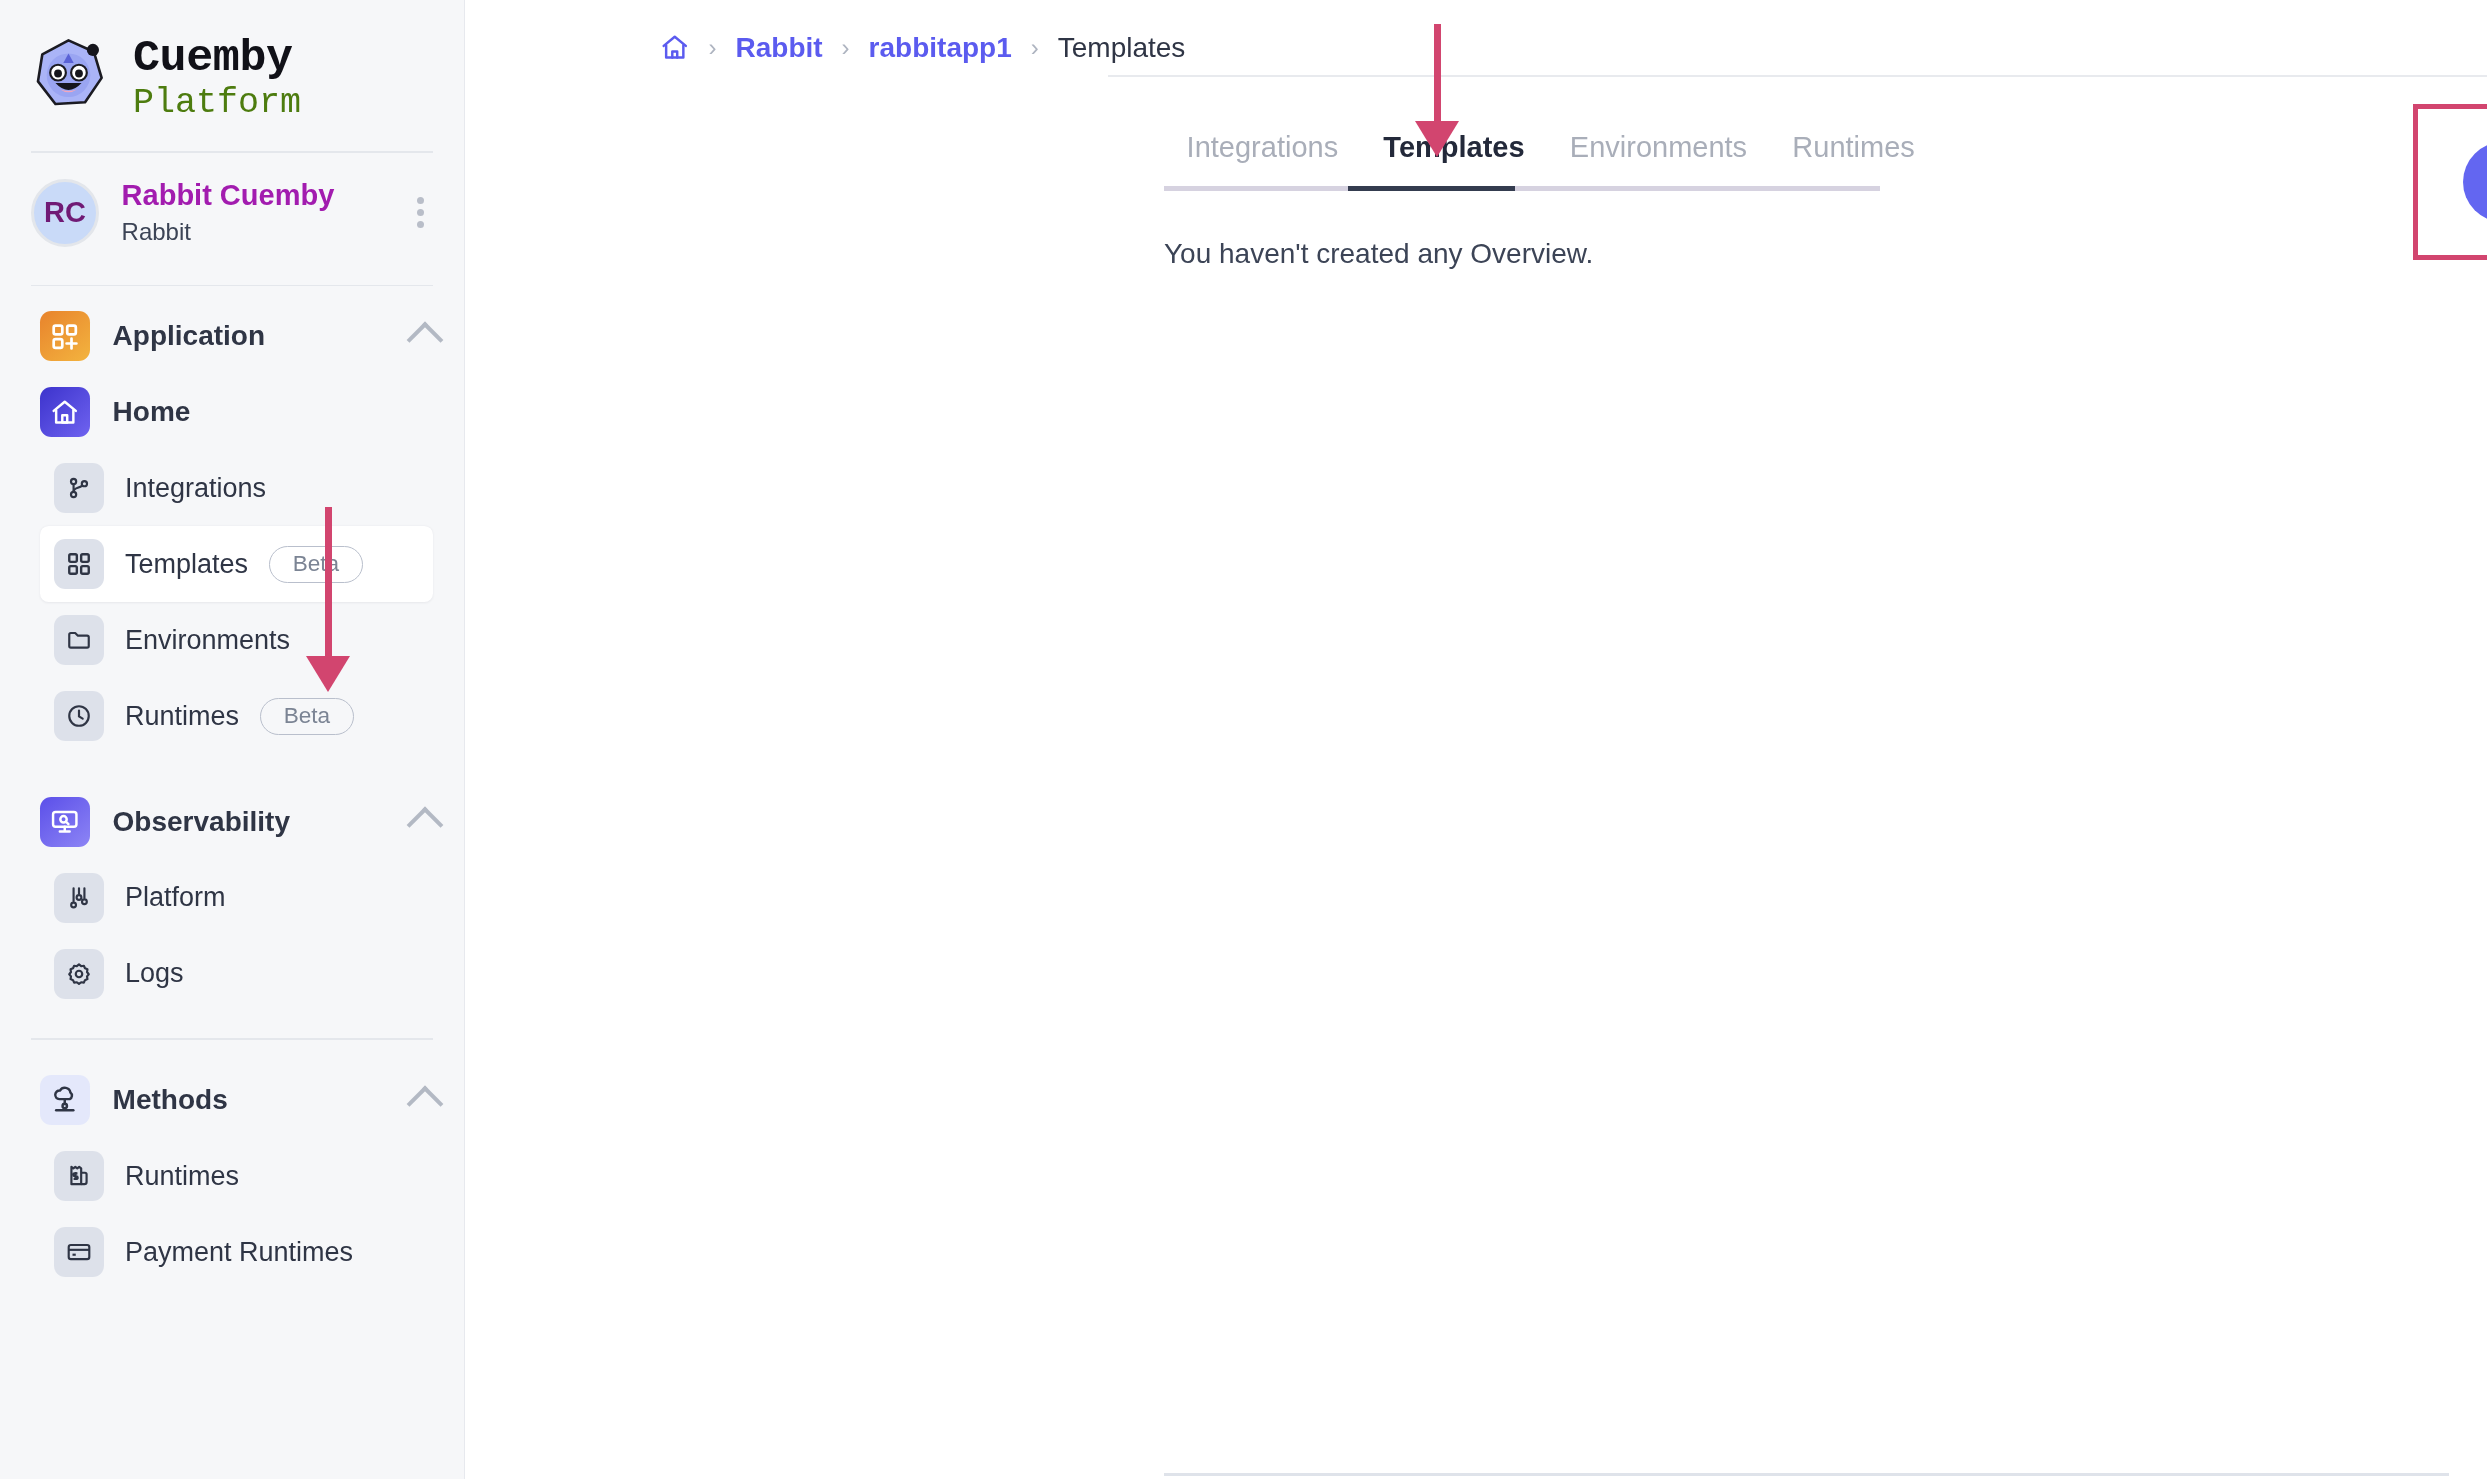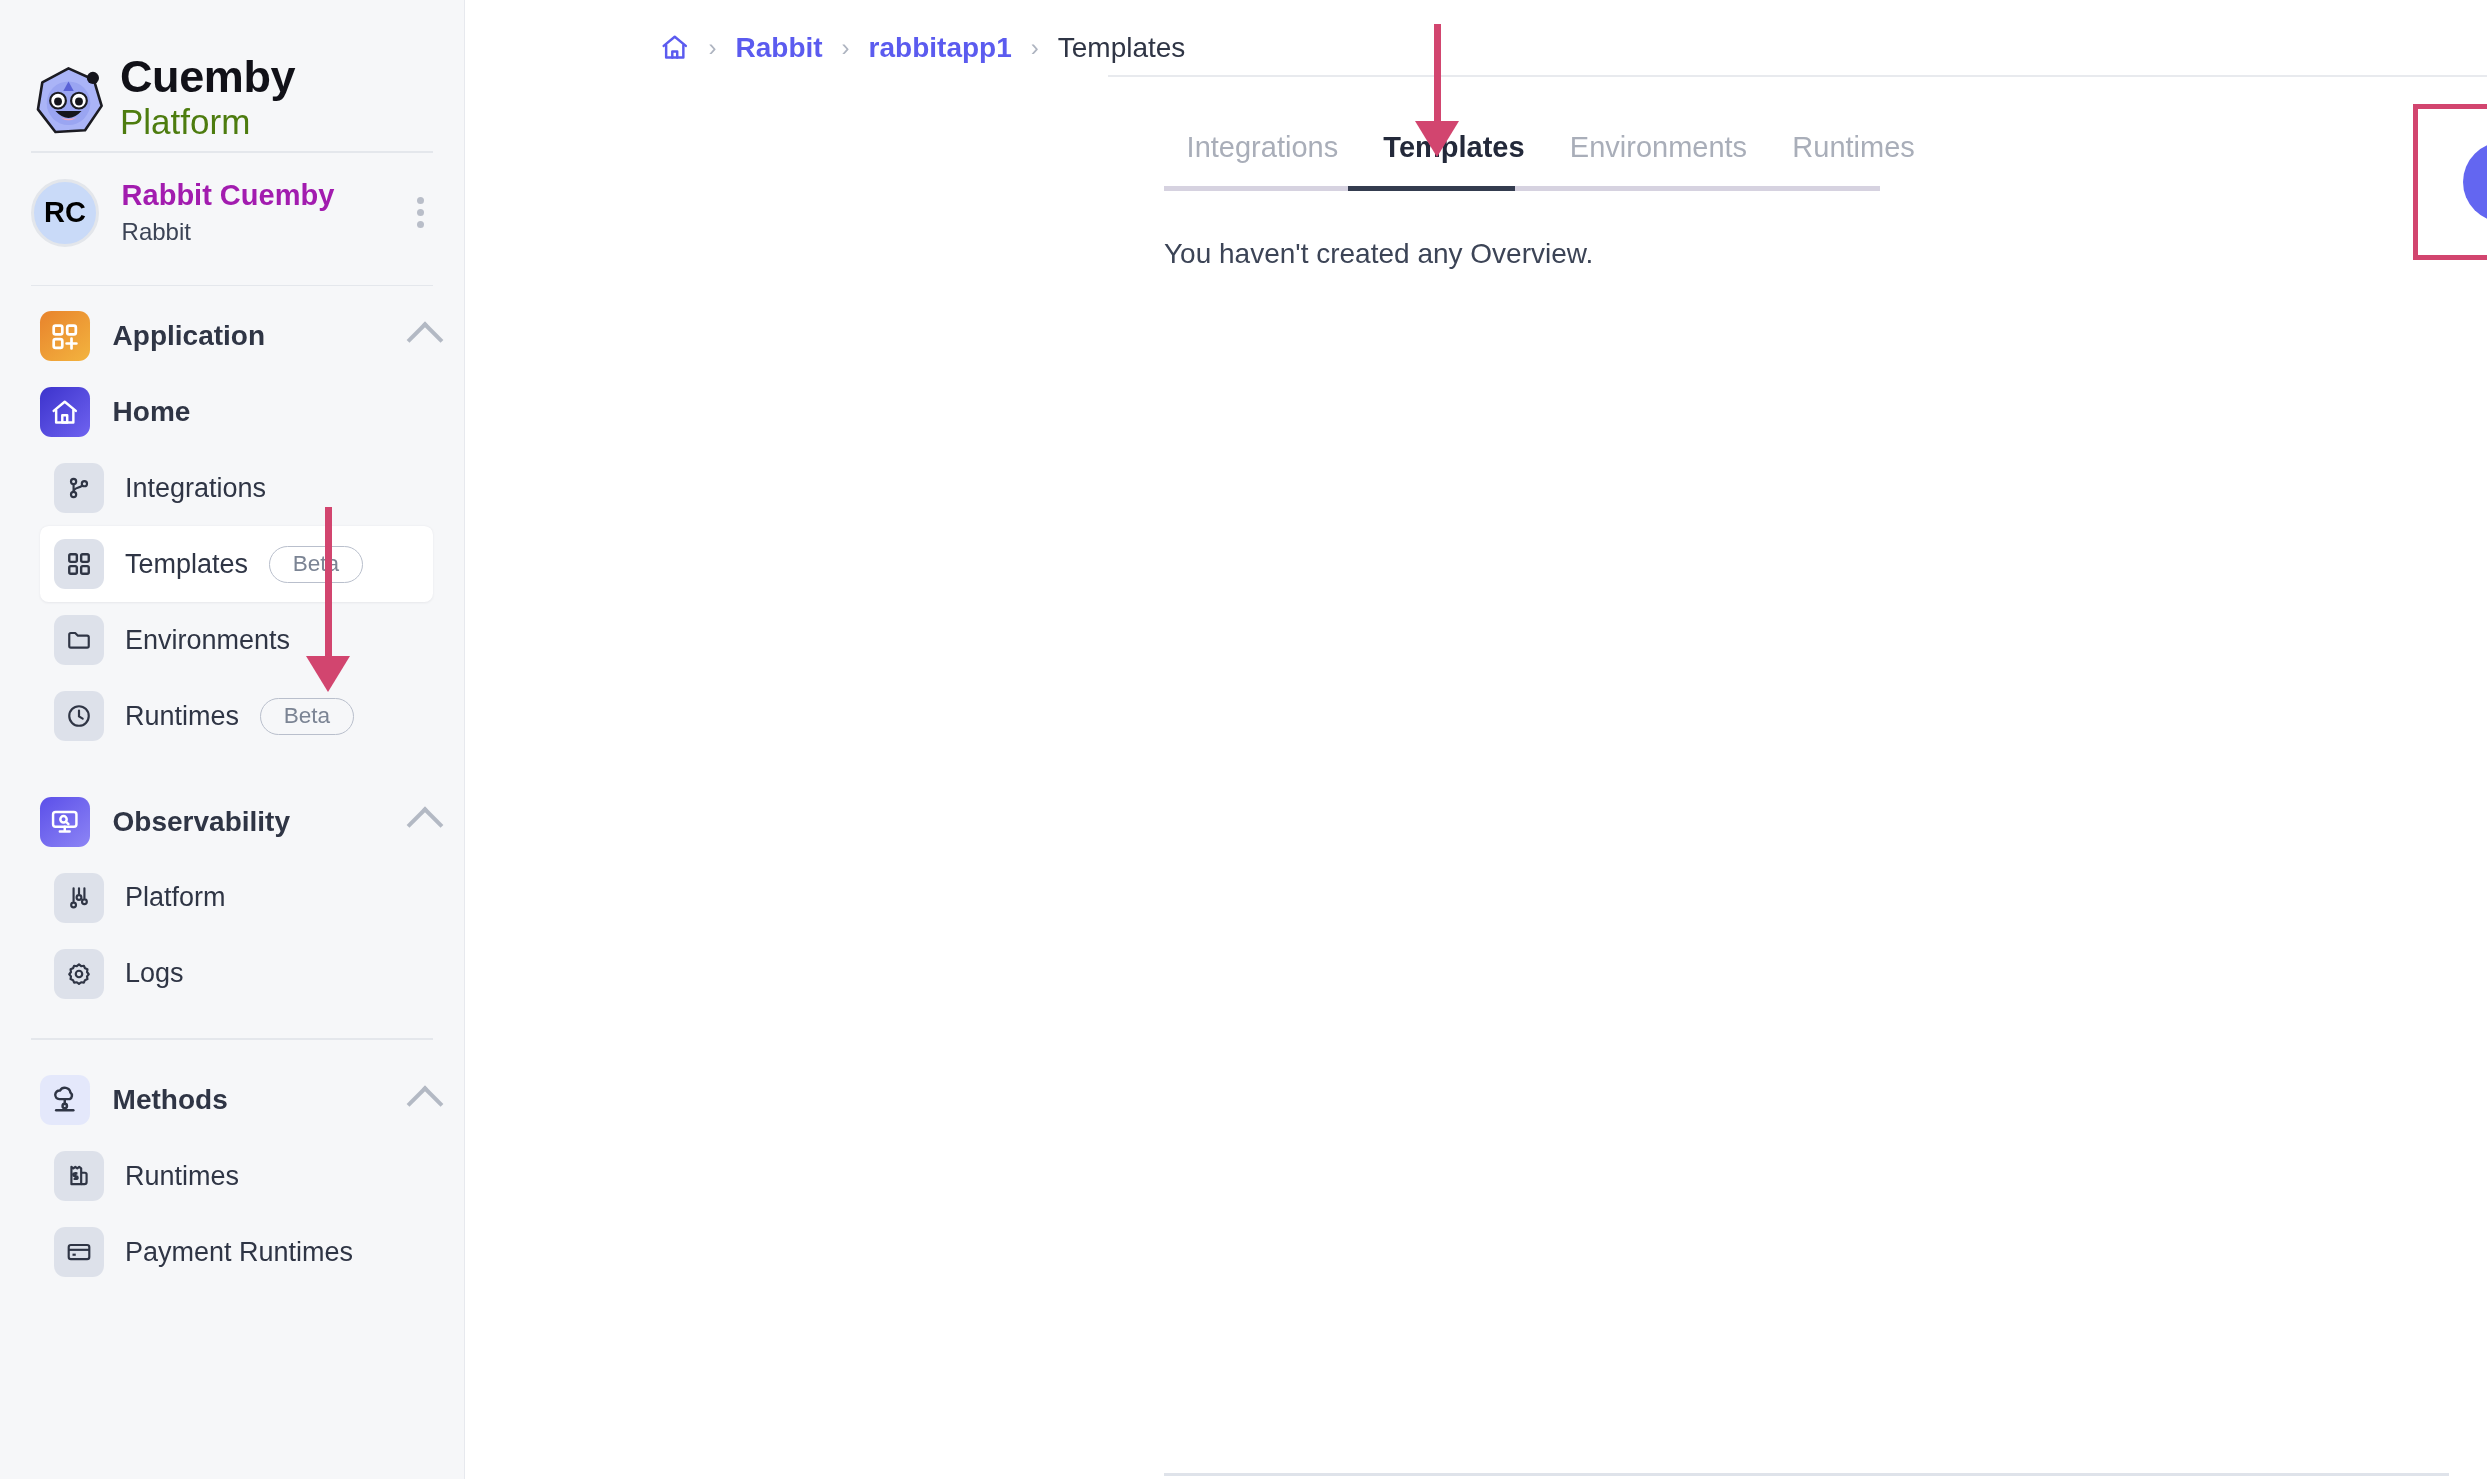--- a/index.html
+++ b/index.html
@@ -13,43 +13,44 @@
 
   
   .sidebar {
     width: 465px; height: 1480px;
     background: #f6f7f9;
     border-right: 1.7px solid #e7e9ee;
     position: relative;
     flex: 0 0 465px;
   }
   .logo-row {
-    display: flex; align-items: flex-end; gap: 14px;
+    display: flex; align-items: flex-start; gap: 27px;
     padding: 36px 0 0 31px;
     height: 139px;
+    font-family: Liberation Mono, monospace;
   }
   .logo-mark { width: 75px; height: 75px; position: relative; flex: 0 0 75px; }
   .logo-text { display: flex; flex-direction: column; line-height: 1; }
   .logo-title { font-size: 45px; font-weight: 700; color: #111118; letter-spacing: -0.4px; }
   .logo-sub { font-size: 35px; font-weight: 400; color: #4d7c0f; margin-top: 5.2px; letter-spacing: 0px;}
 
   .divider { height: 1.7px; background: #e4e7ec; margin: 12px 31px 0 31px; }
 
   .profile {
     display: flex; align-items: center;
     padding: 26px 26px 26px 31px;
     gap: 22.6px;
     position: relative;
   }
   .avatar {
     width: 68px; height: 68px; border-radius: 50%;
     background: #c9daf8;
     border: 3.5px solid #e3e6eb;
     display: flex; align-items: center; justify-content: center;
-    color: #000000; font-size: 29px; font-weight: 600;
+    color: #701a75; font-size: 29px; font-weight: 600;
     flex: 0 0 68px;
   }
   .profile-names { display: flex; flex-direction: column; gap: 6px; flex: 1; }
   .profile-name { font-size: 29px; font-weight: 700; color: #a21caf; }
   .profile-org { font-size: 24px; color: #3c4456; }
   .kebab { display: flex; flex-direction: column; gap: 5.2px; padding: 8.7px 14px; }
   .kebab i { width: 7px; height: 7px; border-radius: 50%; background: #b9bec9; display: block; }
 
   .nav { padding: 12px 0 0 0; }
   .nav-row {

